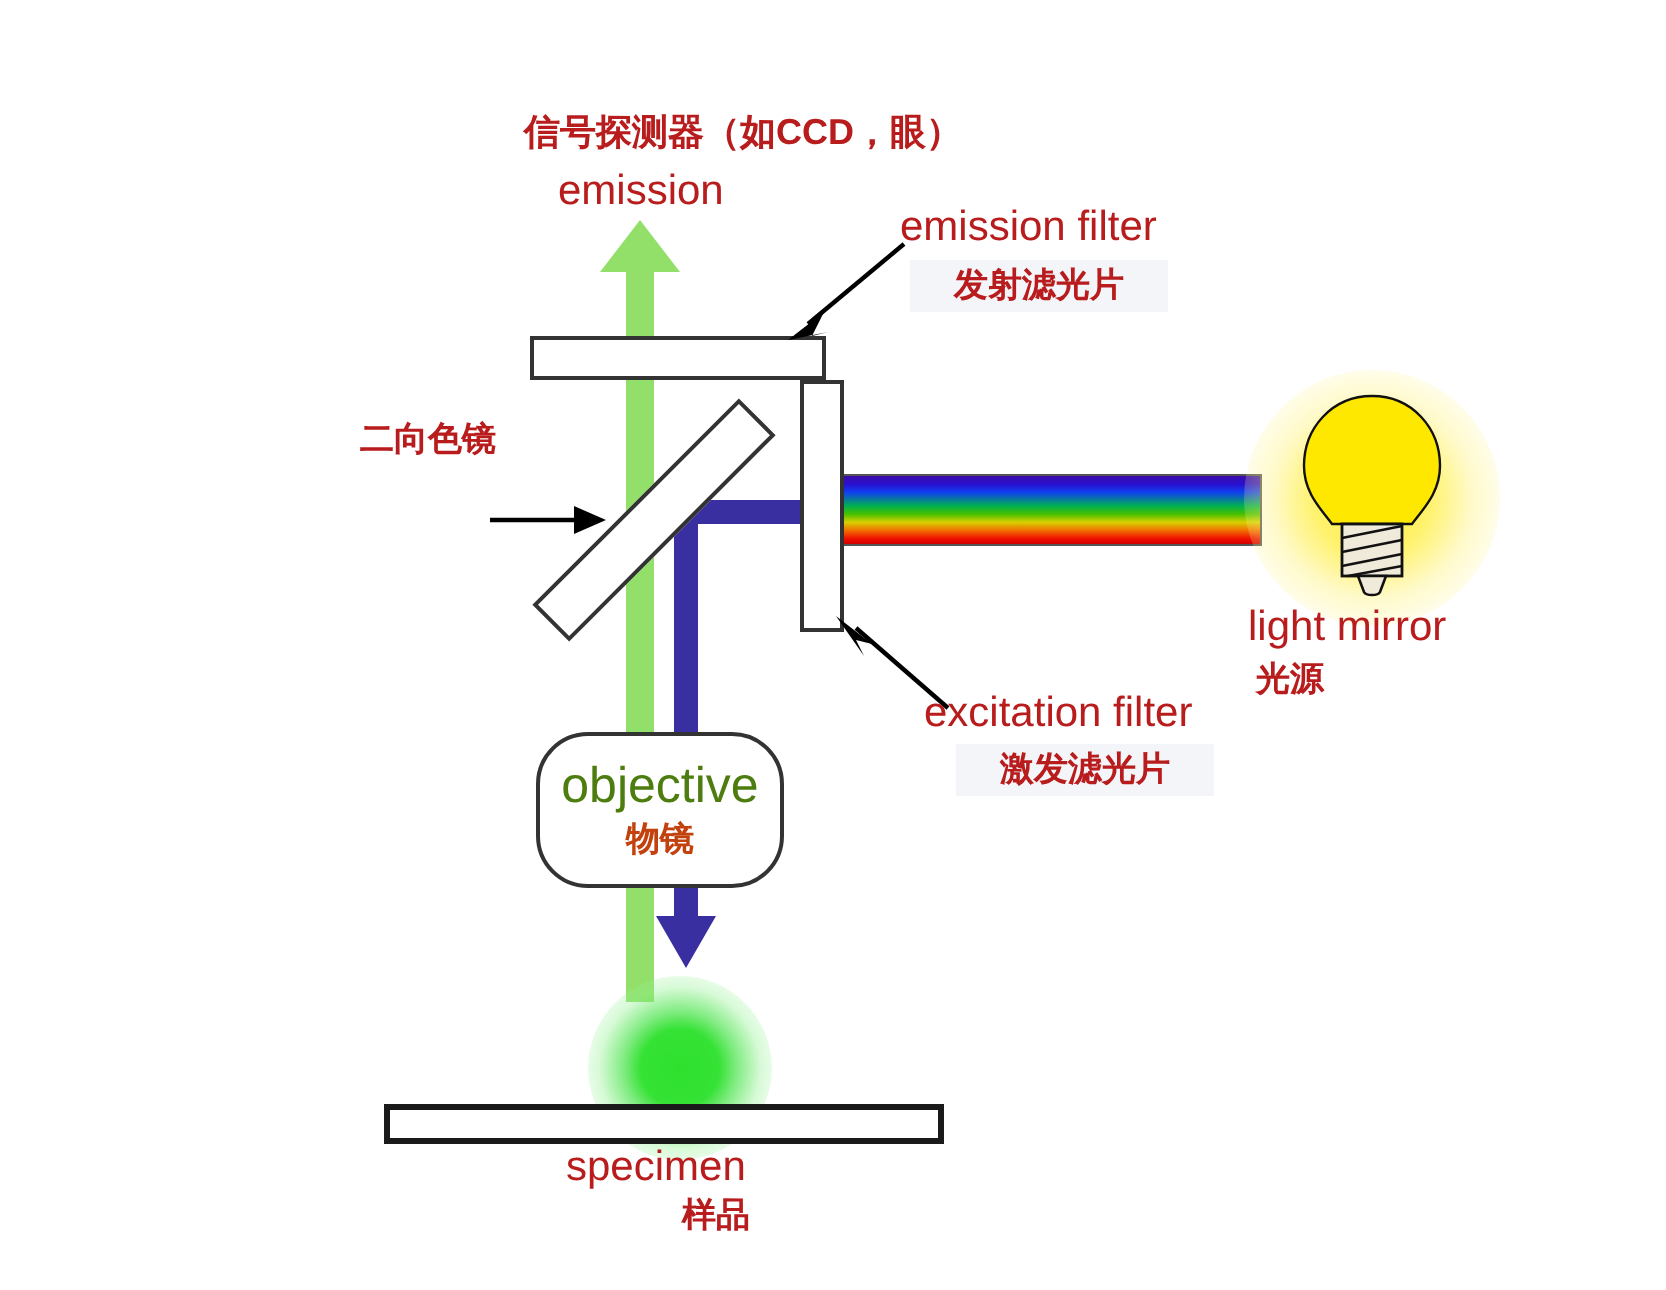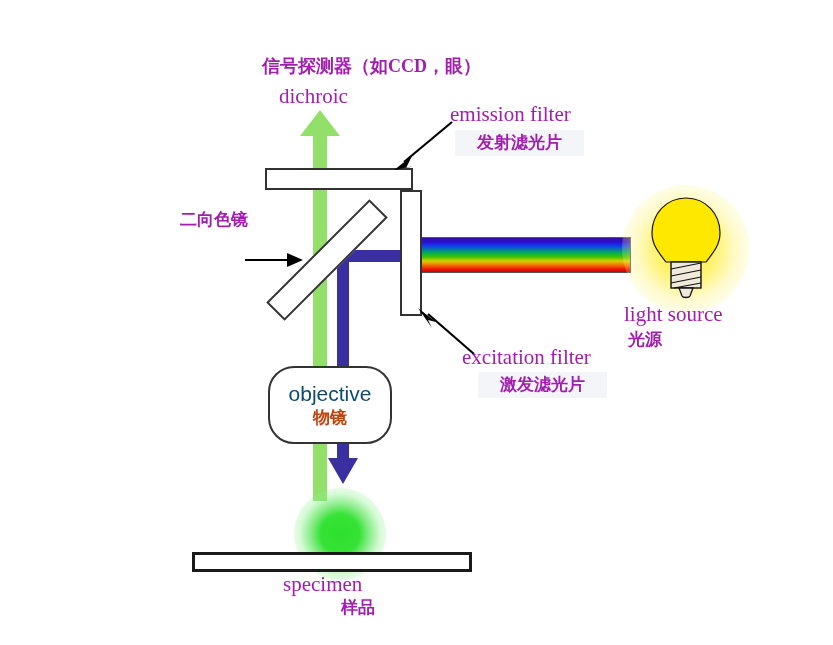--- a/index.html
+++ b/index.html
@@ -12,24 +12,23 @@
   }
   #stage {
     position: relative;
     width: 833px;
     height: 645px;
     background: #ffffff;
     overflow: hidden;
   }
   .lbl {
     position: absolute;
-    color: #a21caf;
+    color: #b91c1c;
     white-space: nowrap;
     line-height: 1.15;
-    font-family: Liberation Serif, serif;
   }
   .lbl-en {
     font-size: 21px;
     font-weight: 400;
   }
   .lbl-cn {
     font-size: 17px;
     font-weight: 700;
   }
   .lbl-cn-big {
@@ -66,21 +65,21 @@
     position: absolute;
     background: #ffffff;
     border: 2px solid #333333;
     border-radius: 26px;
     box-sizing: border-box;
     display: flex;
     flex-direction: column;
     align-items: center;
     justify-content: center;
   }
-  .objective .o-en { font-size: 21px; color: #0c4a6e; }
+  .objective .o-en { font-size: 25px; color: #4d7c0f; }
   .objective .o-cn { font-size: 17px; font-weight: 700; color: #c2410c; }
   .specimen {
     position: absolute;
     background: #ffffff;
     border: 3px solid #1a1a1a;
     box-sizing: border-box;
   }
   .spectrum {
     position: absolute;
     background: linear-gradient(to bottom,
@@ -185,29 +184,29 @@
     <polygon points="2,0 20,14 12,12 16,20" fill="#000000"></polygon>
   </svg>
 
   <svg style="left:245px; top:252px; width:60px; height:16px;">
     <line x1="0" y1="8" x2="46" y2="8" stroke="#000000" stroke-width="2.2"></line>
     <polygon points="58,8 42,1 42,15" fill="#000000"></polygon>
   </svg>
 
   <div class="lbl lbl-cn-big" style="left:262px; top:56px;">信号探测器（如CCD，眼）</div>
 
-  <div class="lbl lbl-en" style="left:279px; top:84px;">dichroic</div>
+  <div class="lbl lbl-en" style="left:279px; top:84px;">emission</div>
 
   <div class="lbl lbl-cn hl" style="left:455px; top:130px;">发射滤光片</div>
   <div class="lbl lbl-en" style="left:450px; top:102px;">emission filter</div>
 
   <div class="lbl lbl-cn" style="left:180px; top:210px;">二向色镜</div>
 
   <div class="lbl lbl-en" style="left:462px; top:345px;">excitation filter</div>
   <div class="lbl lbl-cn hl" style="left:478px; top:372px;">激发滤光片</div>
 
-  <div class="lbl lbl-en" style="left:624px; top:302px;">light source</div>
+  <div class="lbl lbl-en" style="left:624px; top:302px;">light mirror</div>
   <div class="lbl lbl-cn" style="left:628px; top:330px;">光源</div>
 
   <div class="lbl lbl-en" style="left:283px; top:572px;">specimen</div>
   <div class="lbl lbl-cn" style="left:299px; top:598px;margin-left:42px;">样品</div>
 
 </div>
 
 </body></html>

